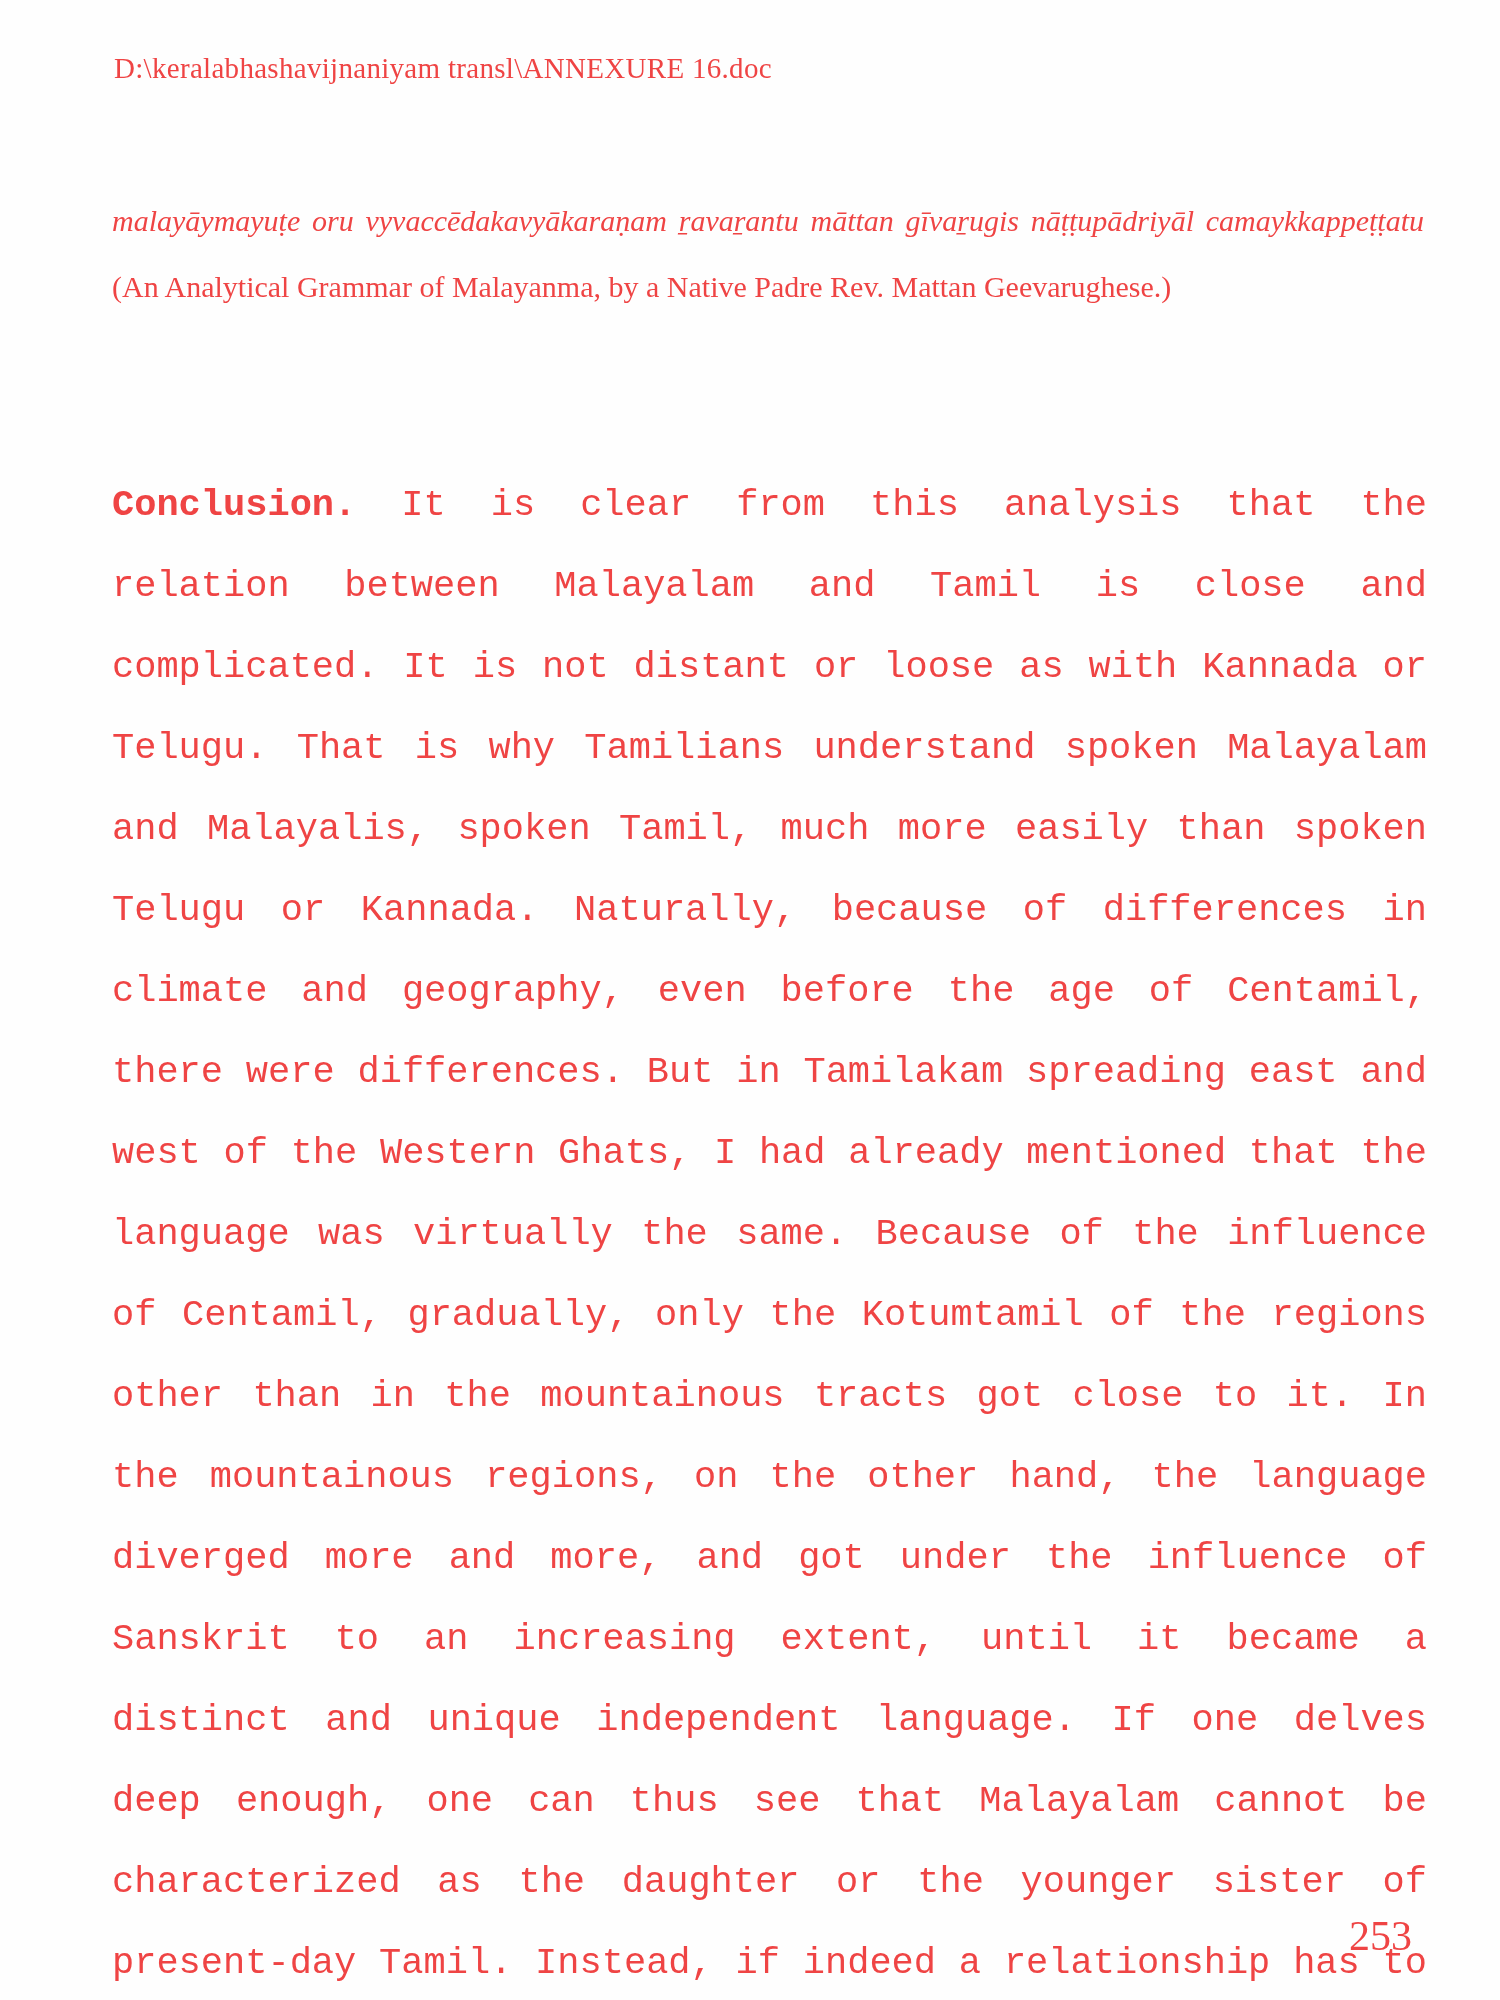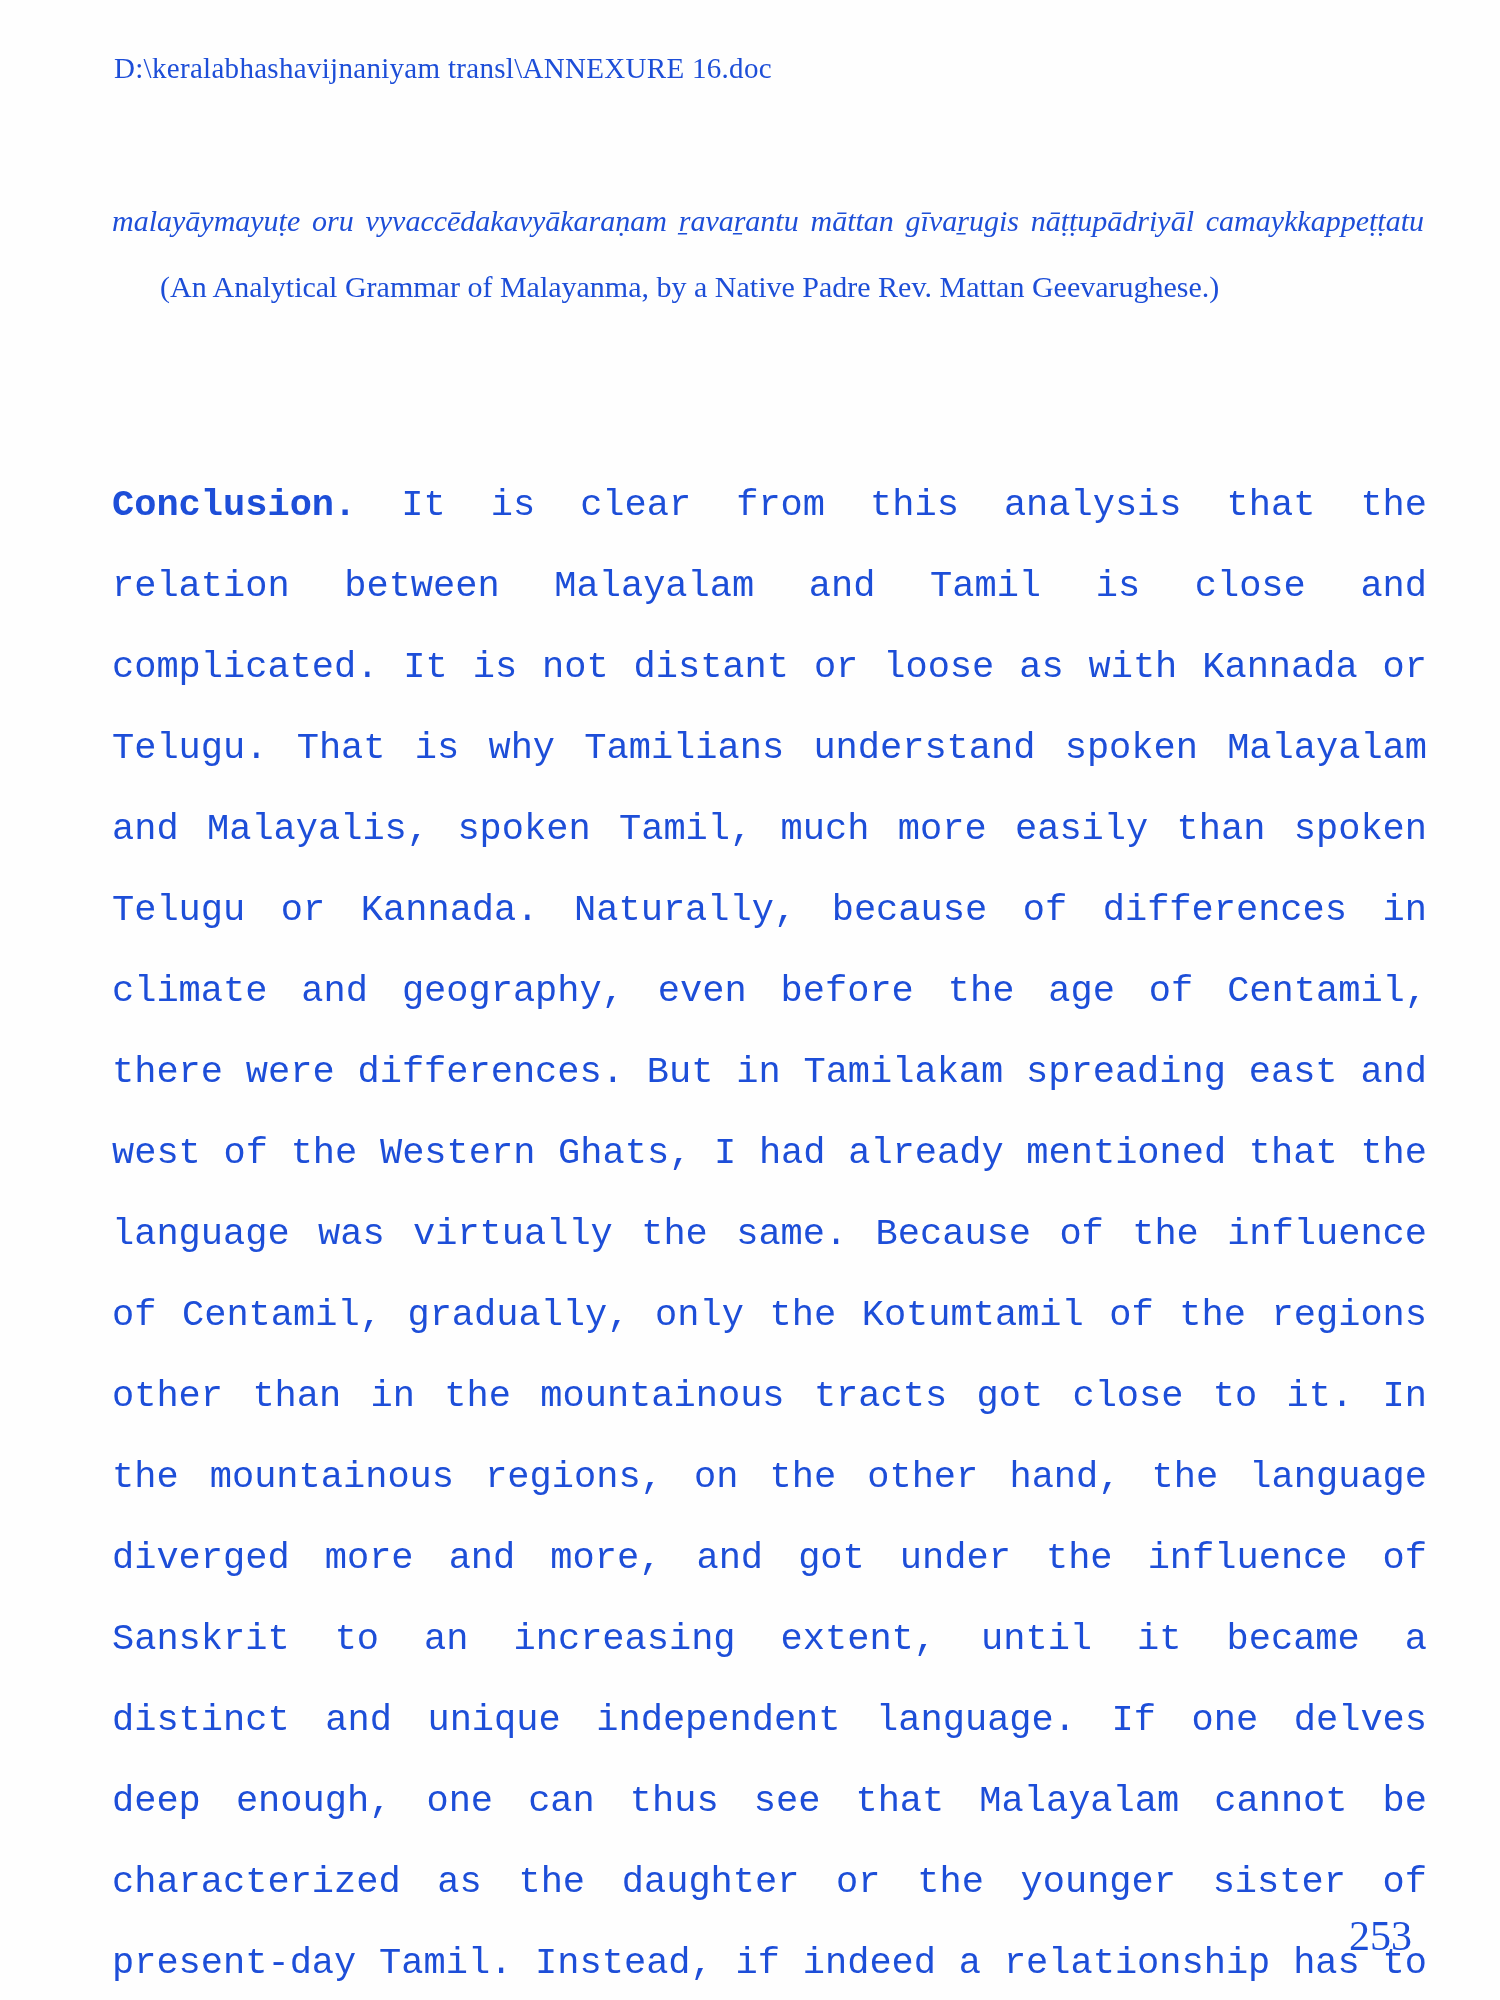--- a/index.html
+++ b/index.html
@@ -6,21 +6,21 @@
     margin: 0;
     padding: 0;
     background: #ffffff;
   }
   .page {
     position: relative;
     width: 1500px;
     height: 2000px;
     background: #fefefe;
     font-family: "Liberation Serif", "DejaVu Serif", serif;
-    color: #1d4ed8;
+    color: #ef4444;
     overflow: hidden;
   }
   .file-path {
     position: absolute;
     top: 52px;
     left: 114px;
     font-size: 29px;
     letter-spacing: 0.3px;
     white-space: nowrap;
   }
@@ -31,21 +31,20 @@
     width: 1312px;
     font-size: 30px;
     line-height: 66px;
     text-align: justify;
   }
   .translit {
     font-style: italic;
   }
   .translation {
     font-style: normal;
-    margin-left: 48px;
   }
   .body-para {
     position: absolute;
     top: 428px;
     left: 112px;
     width: 1315px;
     font-size: 37px;
     line-height: 81px;
     text-align: justify;
     font-family: Liberation Mono, monospace;

